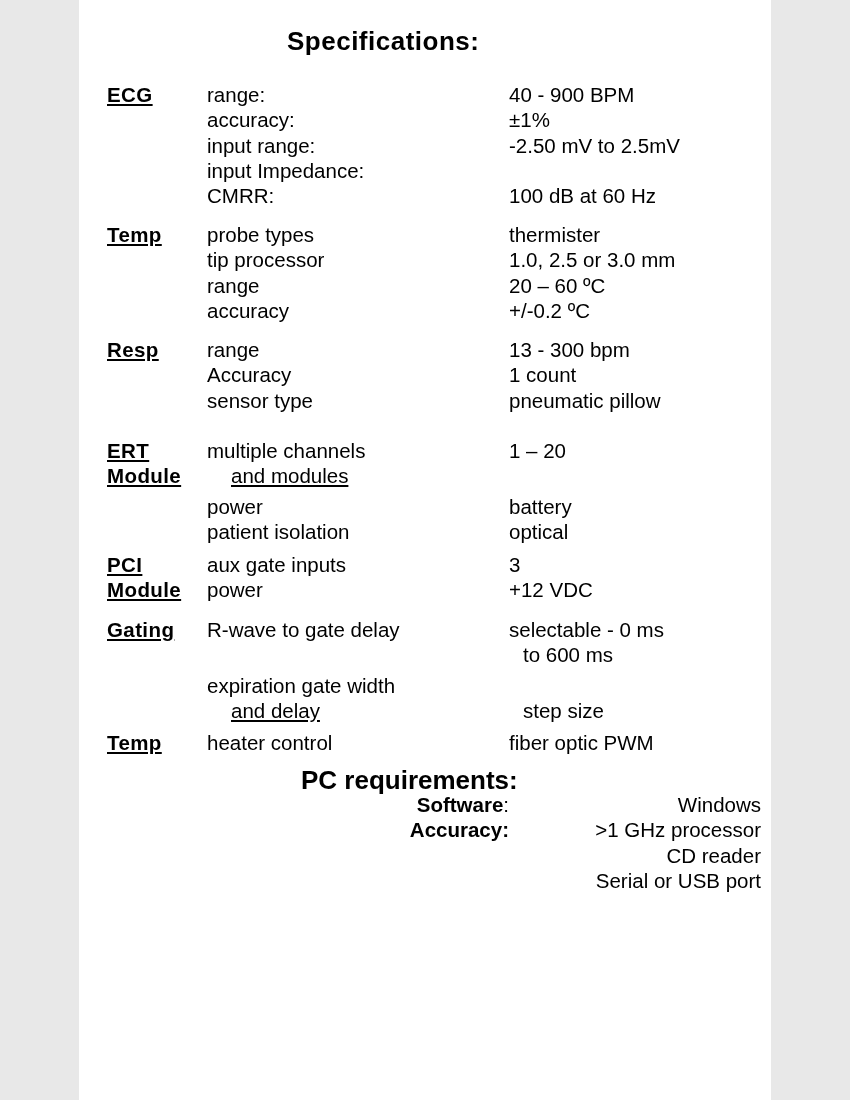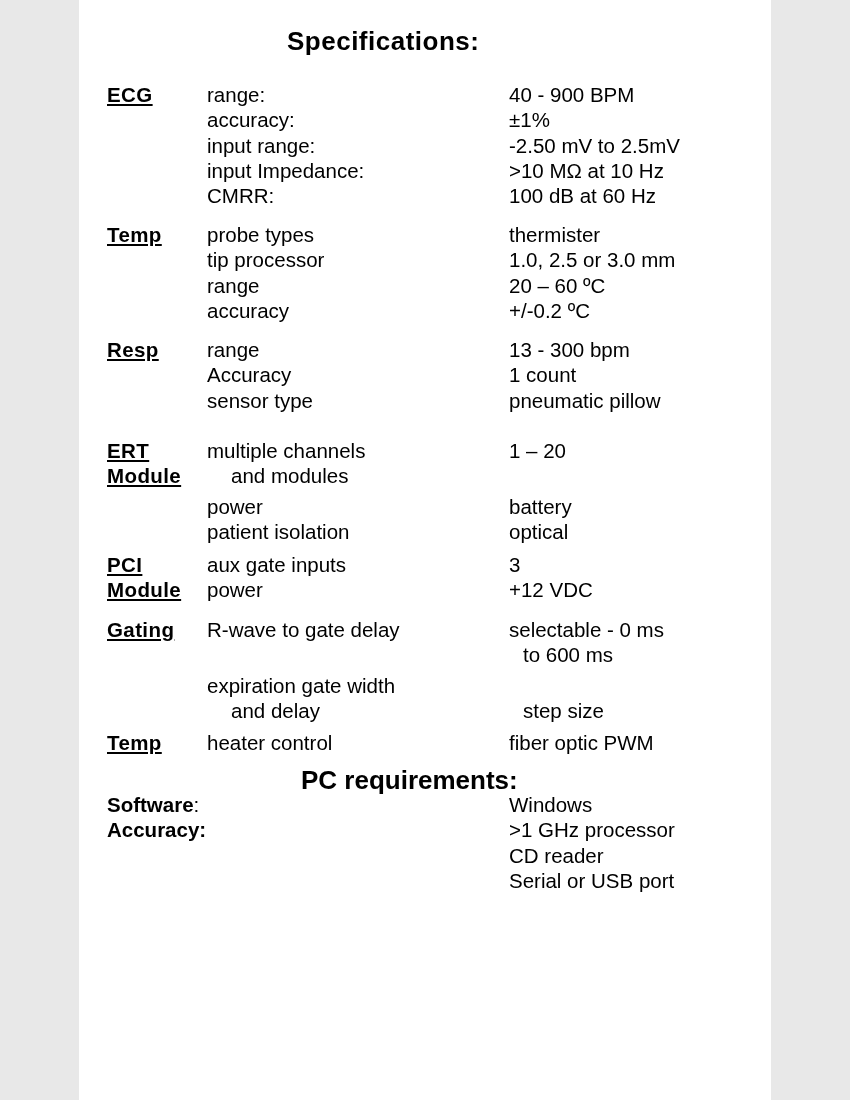--- a/index.html
+++ b/index.html
@@ -34,32 +34,32 @@
     left: 0; top: 0;
     width: 100px;
     font-weight: bold;
     letter-spacing: 0.4px;
     text-decoration: underline;
   }
   .sec-rows { margin-left: 100px; }
   .srow { display: flex; }
   .srow.gap-before { margin-top: 5px; }
   .prop { flex: 0 0 302px; width: 302px; box-sizing: border-box; white-space: pre; }
-  .prop.indent-p { padding-left: 24px; }
+  .prop.indent-p { padding-left: 24px; text-decoration: underline; }
   .val { flex: 1; white-space: pre; }
   .val.indent-v { padding-left: 14px; }
   #pc-block {
     position: absolute;
     left: 28px;
     right: 10px;
     top: 792px;
     font-size: 20.5px;
     line-height: 25.3px;
   }
-  .pcrow { display: flex; }
+  .pcrow { display: flex; text-align: right; }
   .pclabel { flex: 0 0 402px; width: 402px; font-weight: bold; white-space: pre; }
   .pccolon { font-weight: normal; }
   .pcval { flex: 1; white-space: pre; }
 </style>
 </head>
 <body>
 
 <div id="page">
   <div id="doc-title" class="heading">Specifications:</div>
 
@@ -75,21 +75,20 @@
         <div class="srow">
           <div class="prop">accuracy:</div>
           <div class="val">±1%</div>
         </div>
         <div class="srow">
           <div class="prop">input range:</div>
           <div class="val">-2.50 mV to 2.5mV</div>
         </div>
         <div class="srow">
           <div class="prop">input Impedance:</div>
-          <div class="val">&gt;10 MΩ at 10 Hz</div>
         </div>
         <div class="srow">
           <div class="prop">CMRR:</div>
           <div class="val">100 dB at 60 Hz</div>
         </div>
       </div>
     </div>
     <div class="section" style="top: 222px;">
       <div class="sec-labels">
         <div>Temp</div>

